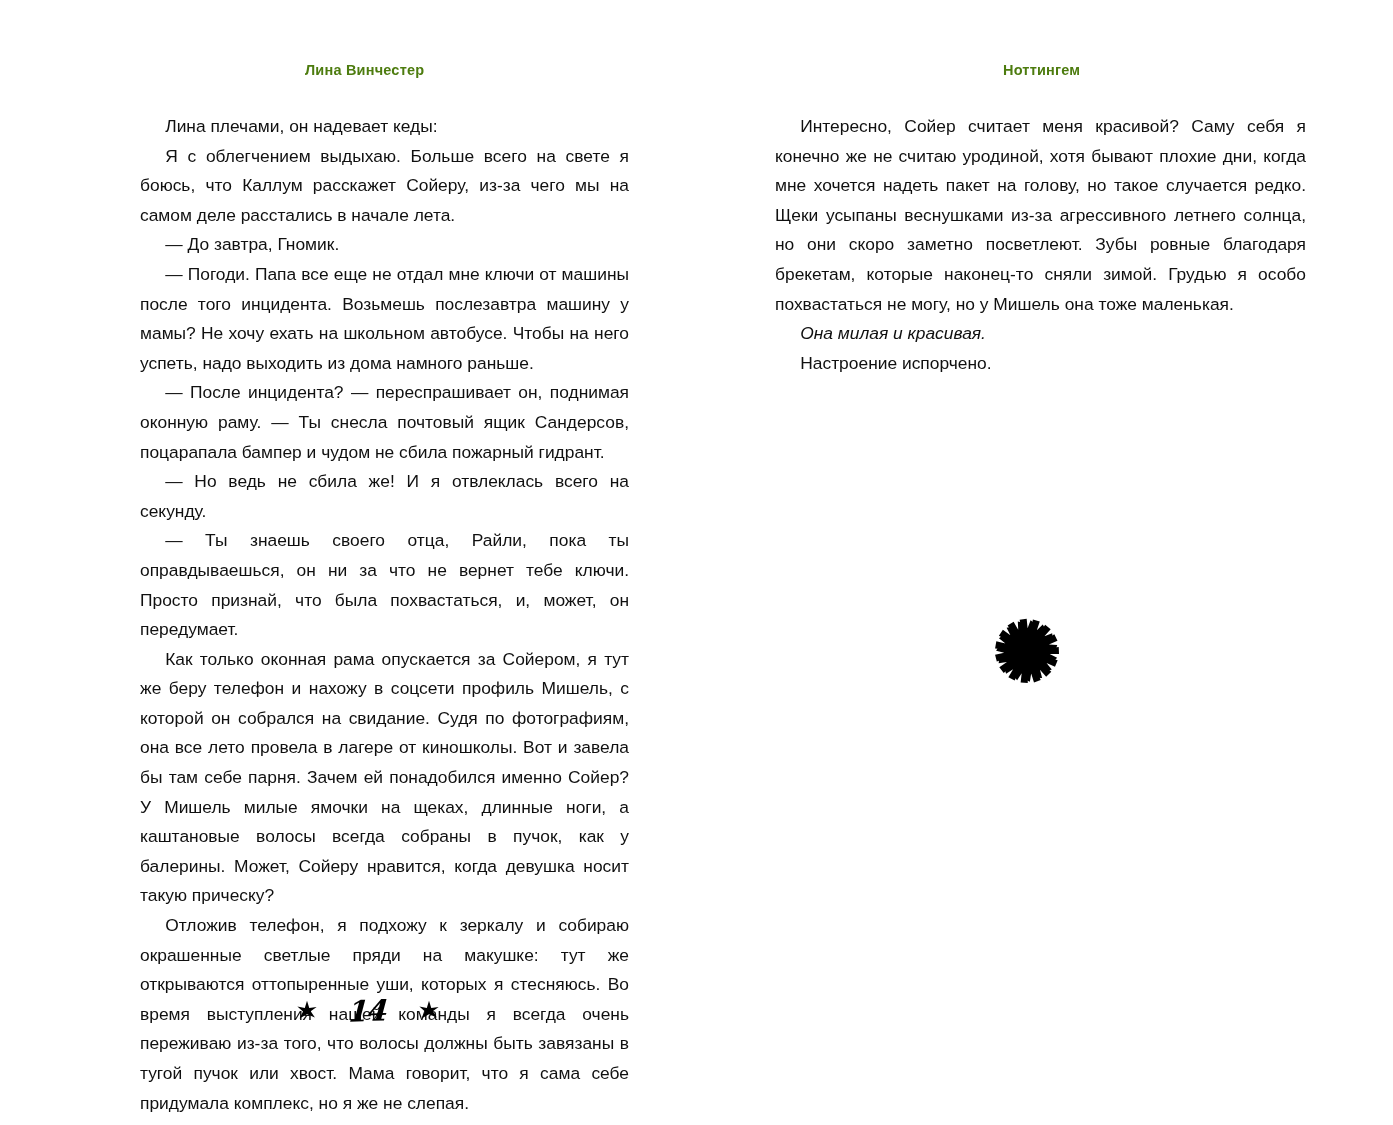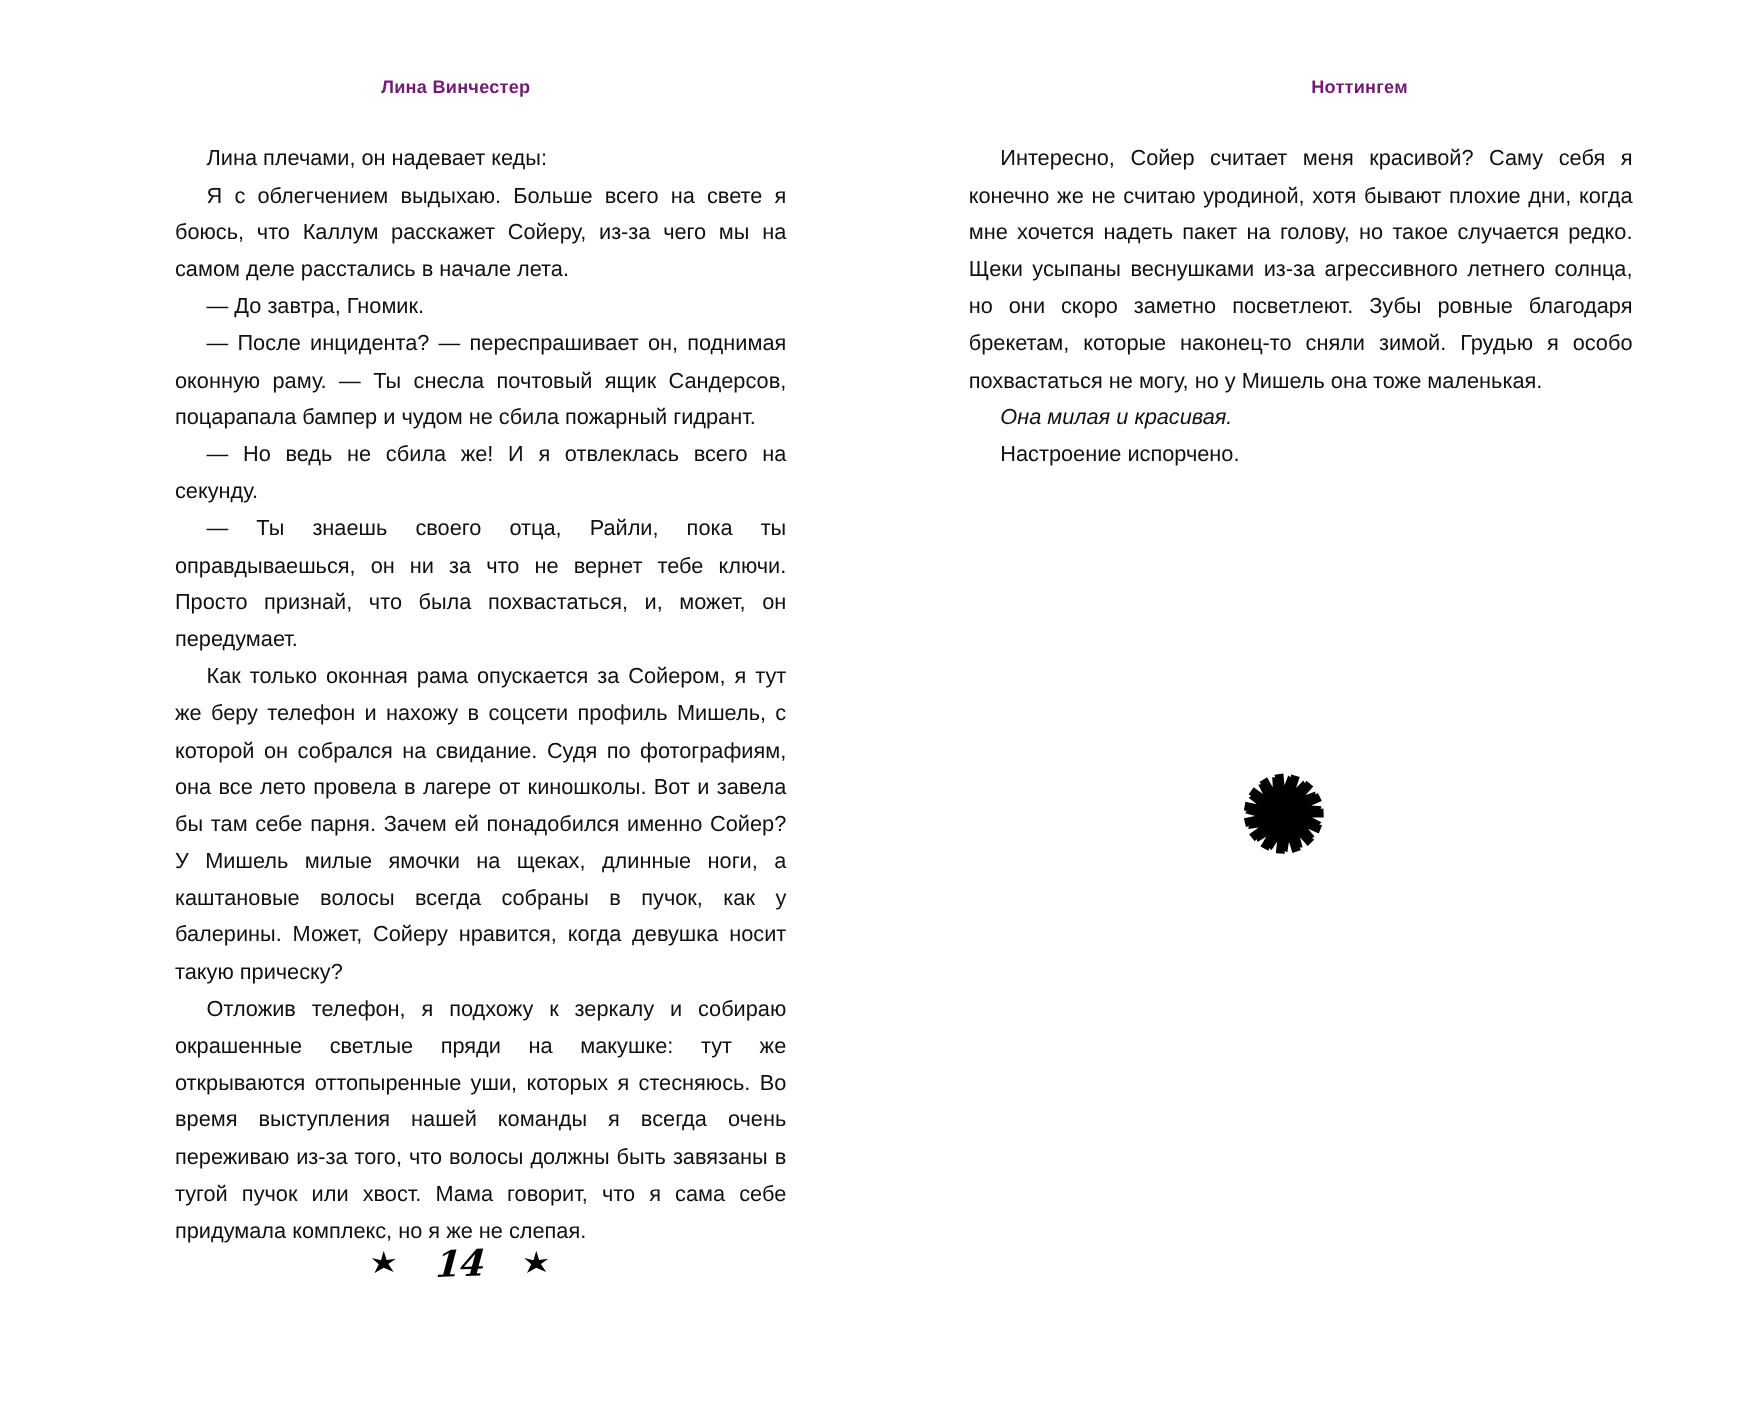--- a/index.html
+++ b/index.html
@@ -21,25 +21,25 @@
     overflow: hidden;
   }
 
   
   .running-head {
     position: absolute;
     top: 62px;
     font-size: 14.5px;
     font-weight: 700;
     letter-spacing: 0.2px;
-    color: #701a75;
+    color: #4d7c0f;
     white-space: nowrap;
   }
   .running-head.left  { left: 305px; }
-  .running-head.right { left: 1049px; }
+  .running-head.right { left: 1003px; }
 
   
   .column {
     position: absolute;
     top: 112px;
     width: 489px;
     text-align: justify;
     text-justify: inter-word;
     font-size: 17.4px;
     line-height: 29.6px;
@@ -106,20 +106,21 @@
 <div id="page">
 
   <div class="running-head left">Лина Винчестер</div>
 
   <div class="running-head right">Ноттингем</div>
 
   <div class="column left">
     <p>Лина плечами, он надевает кеды:</p>
     <p>Я с облегчением выдыхаю. Больше всего на свете я боюсь, что Каллум расскажет Сойеру, из-за чего мы на самом деле расстались в начале лета.</p>
     <p>— До завтра, Гномик.</p>
+    <p>— Погоди. Папа все еще не отдал мне ключи от машины после того инцидента. Возьмешь послезавтра машину у мамы? Не хочу ехать на школьном автобусе. Чтобы на него успеть, надо выходить из дома намного раньше.</p>
     <p>— После инцидента? — переспрашивает он, поднимая оконную раму. — Ты снесла почтовый ящик Сандерсов, поцарапала бампер и чудом не сбила пожарный гидрант.</p>
     <p>— Но ведь не сбила же! И я отвлеклась всего на секунду.</p>
     <p>— Ты знаешь своего отца, Райли, пока ты оправдываешься, он ни за что не вернет тебе ключи. Просто признай, что была похвастаться, и, может, он передумает.</p>
     <p>Как только оконная рама опускается за Сойером, я тут же беру телефон и нахожу в соцсети профиль Мишель, с которой он собрался на свидание. Судя по фотографиям, она все лето провела в лагере от киношколы. Вот и завела бы там себе парня. Зачем ей понадобился именно Сойер? У Мишель милые ямочки на щеках, длинные ноги, а каштановые волосы всегда собраны в пучок, как у балерины. Может, Сойеру нравится, когда девушка носит такую прическу?</p>
     <p>Отложив телефон, я подхожу к зеркалу и собираю окрашенные светлые пряди на макушке: тут же открываются оттопыренные уши, которых я стесняюсь. Во время выступления нашей команды я всегда очень переживаю из-за того, что волосы должны быть завязаны в тугой пучок или хвост. Мама говорит, что я сама себе придумала комплекс, но я же не слепая.</p>
 
   </div>
 
   <div class="column right">
     <p>Интересно, Сойер считает меня красивой? Саму себя я конечно же не считаю уродиной, хотя бывают плохие дни, когда мне хочется надеть пакет на голову, но такое случается редко. Щеки усыпаны веснушками из-за агрессивного летнего солнца, но они скоро заметно посветлеют. Зубы ровные благодаря брекетам, которые наконец-то сняли зимой. Грудью я особо похвастаться не могу, но у Мишель она тоже маленькая.</p>

